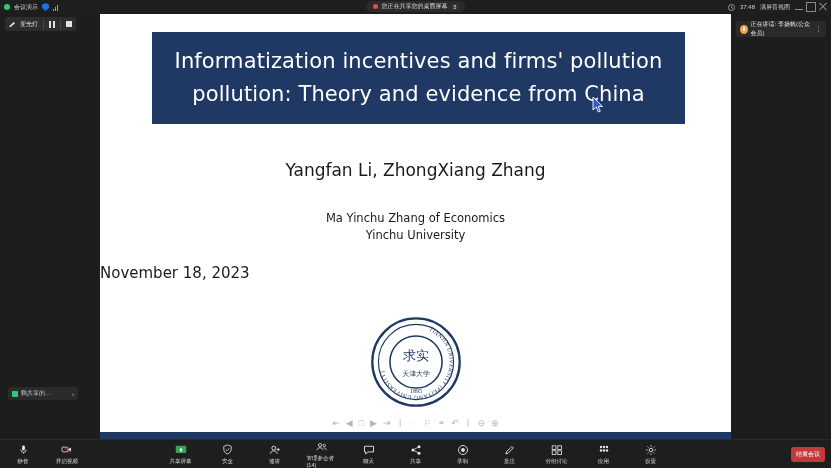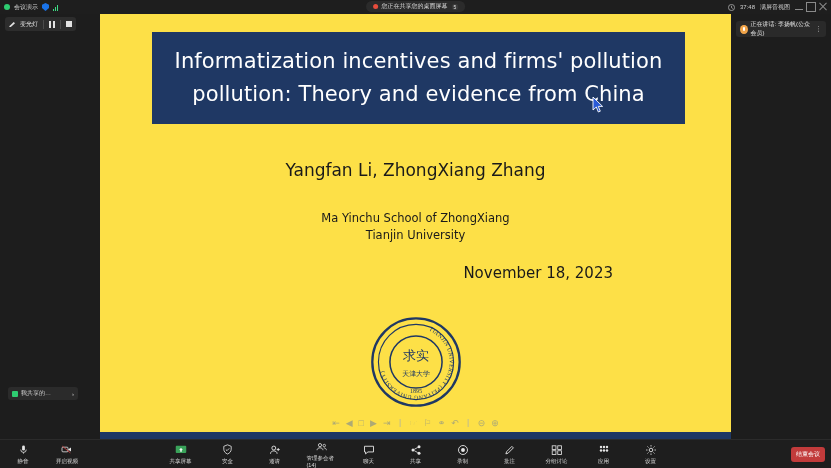--- a/index.html
+++ b/index.html
@@ -144,21 +144,21 @@
   .pause-ic i { width: 2px; height: 7px; background: #e2e2e2; display: block; }
   .stop-ic { width: 6px; height: 6px; background: #e2e2e2; display: inline-block; }
 
   
   .stage {
     position: absolute;
     top: 14px;
     left: 100px;
     width: 631px;
     height: 440px;
-    background: #fde047;
+    background: #ffffff;
     overflow: hidden;
   }
   .slide-inner {
     position: relative;
     width: 631px;
     height: 440px;
   }
   .title-box {
     position: absolute;
     top: 18px;
@@ -196,21 +196,21 @@
     font-family: "DejaVu Sans", sans-serif;
     font-size: 11.5px;
     color: #1a1a1a;
     line-height: 1.45;
   }
   .date {
     position: absolute;
     top: 250px;
     left: 0;
     width: 513px;
-    text-align: right;
+    text-align: left;
     font-family: "DejaVu Sans", sans-serif;
     font-size: 15px;
     color: #1a1a1a;
   }
   .logo-wrap {
     position: absolute;
     top: 302px;
     left: 0;
     width: 631px;
     display: flex;
@@ -467,22 +467,22 @@
     <div class="slide-inner">
 
       <div class="title-box">
         <div class="title-line">Informatization incentives and firms' pollution</div>
         <div class="title-line">pollution:  Theory and evidence from China</div>
       </div>
 
       <div class="authors">Yangfan Li, ZhongXiang Zhang</div>
 
       <div class="affil">
-        <div>Ma Yinchu School of ZhongXiang</div>
-        <div>Tianjin University</div>
+        <div>Ma Yinchu Zhang of Economics</div>
+        <div>Yinchu University</div>
       </div>
 
       <div class="date">November 18, 2023</div>
 
       <div class="logo-wrap">
         <svg class="logo" viewBox="0 0 120 120">
           <circle cx="60" cy="60" r="57" fill="none" stroke="#1f3864" stroke-width="3"></circle>
           <circle cx="60" cy="60" r="49" fill="none" stroke="#1f3864" stroke-width="1.5"></circle>
           <circle cx="60" cy="60" r="34" fill="none" stroke="#1f3864" stroke-width="2"></circle>
           <path id="sealArc" d="M60,16 a44,44 0 1,1 -0.1,0" fill="none"></path>

